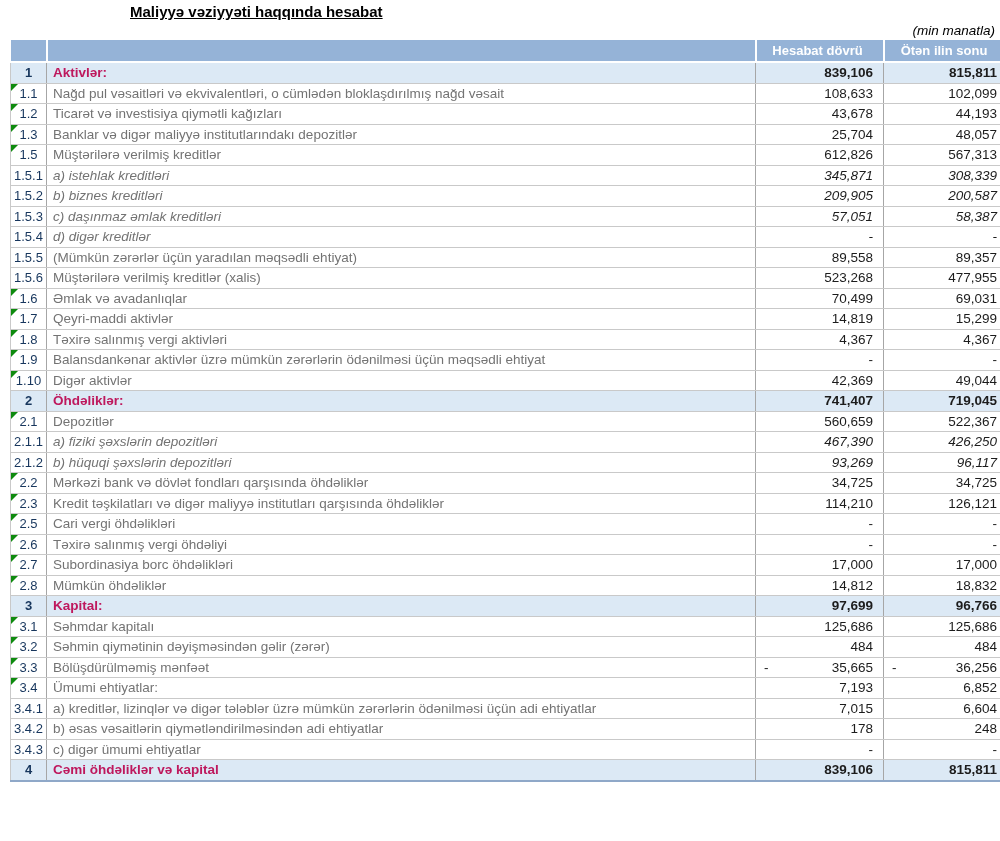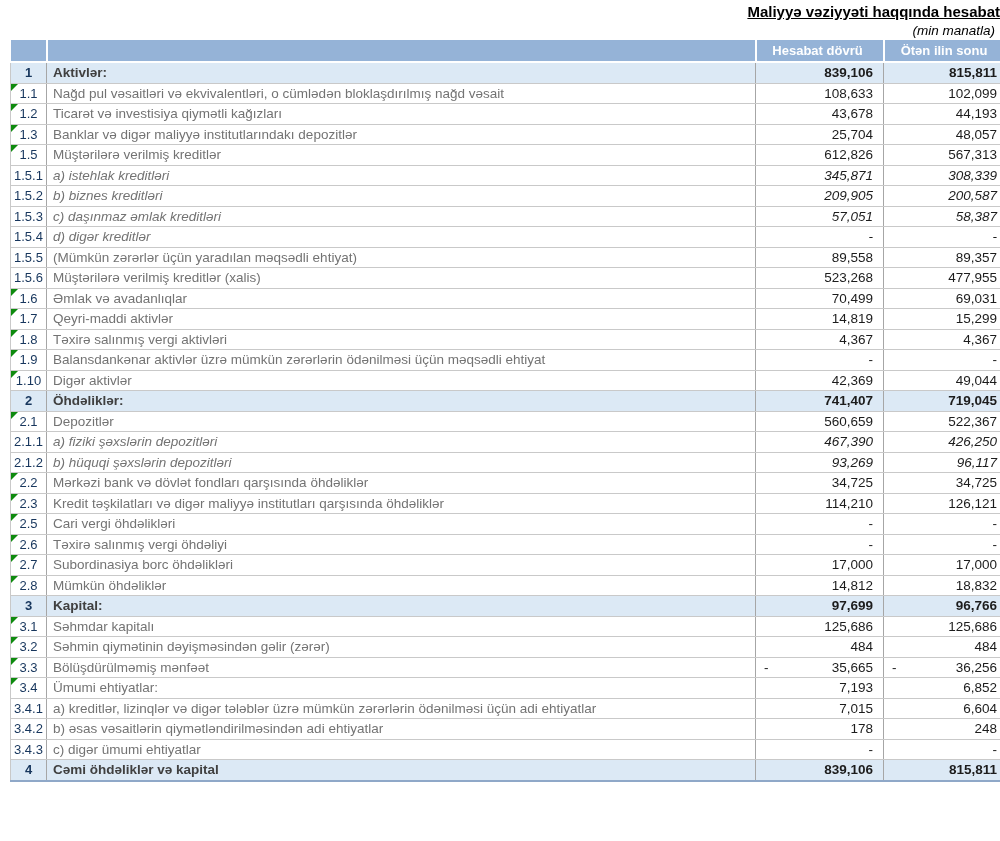--- a/index.html
+++ b/index.html
@@ -6,21 +6,21 @@
   body{
     width:1000px;height:841px;
     font-family:"Liberation Sans",sans-serif;
     color:#1c1c1c;
     -webkit-font-smoothing:antialiased;
   }
   .page{width:1000px;}
   .title{
     padding-top:3px;
     padding-left:130px;
-    text-align:right;
+    text-align:left;
     font-size:15px;
     font-weight:bold;
     text-decoration:underline;
     color:#000;
   }
   .unit-note{
     margin-top:3px;
     padding-right:5px;
     text-align:right;
     font-style:italic;
@@ -82,21 +82,21 @@
   }
   td.c-val{
     text-align:right;
     padding-right:10px;
     border-right:1px solid #A6A6A6;
   }
   td.c-val:last-child{border-right:1px solid #C9C9C9;}
 
   
   tr.sec td{background:#DCE9F5;font-weight:bold;}
-  tr.sec td.c-label{color:#404040;}
+  tr.sec td.c-label{color:#be185d;}
 
   
   tr.it td.c-label, tr.it td.c-val{font-style:italic;}
 
   
   tbody tr:last-child td{border-bottom:2px solid #8FA8C8;}
 
   
   .tri{
     position:absolute;top:0;left:0;width:0;height:0;

